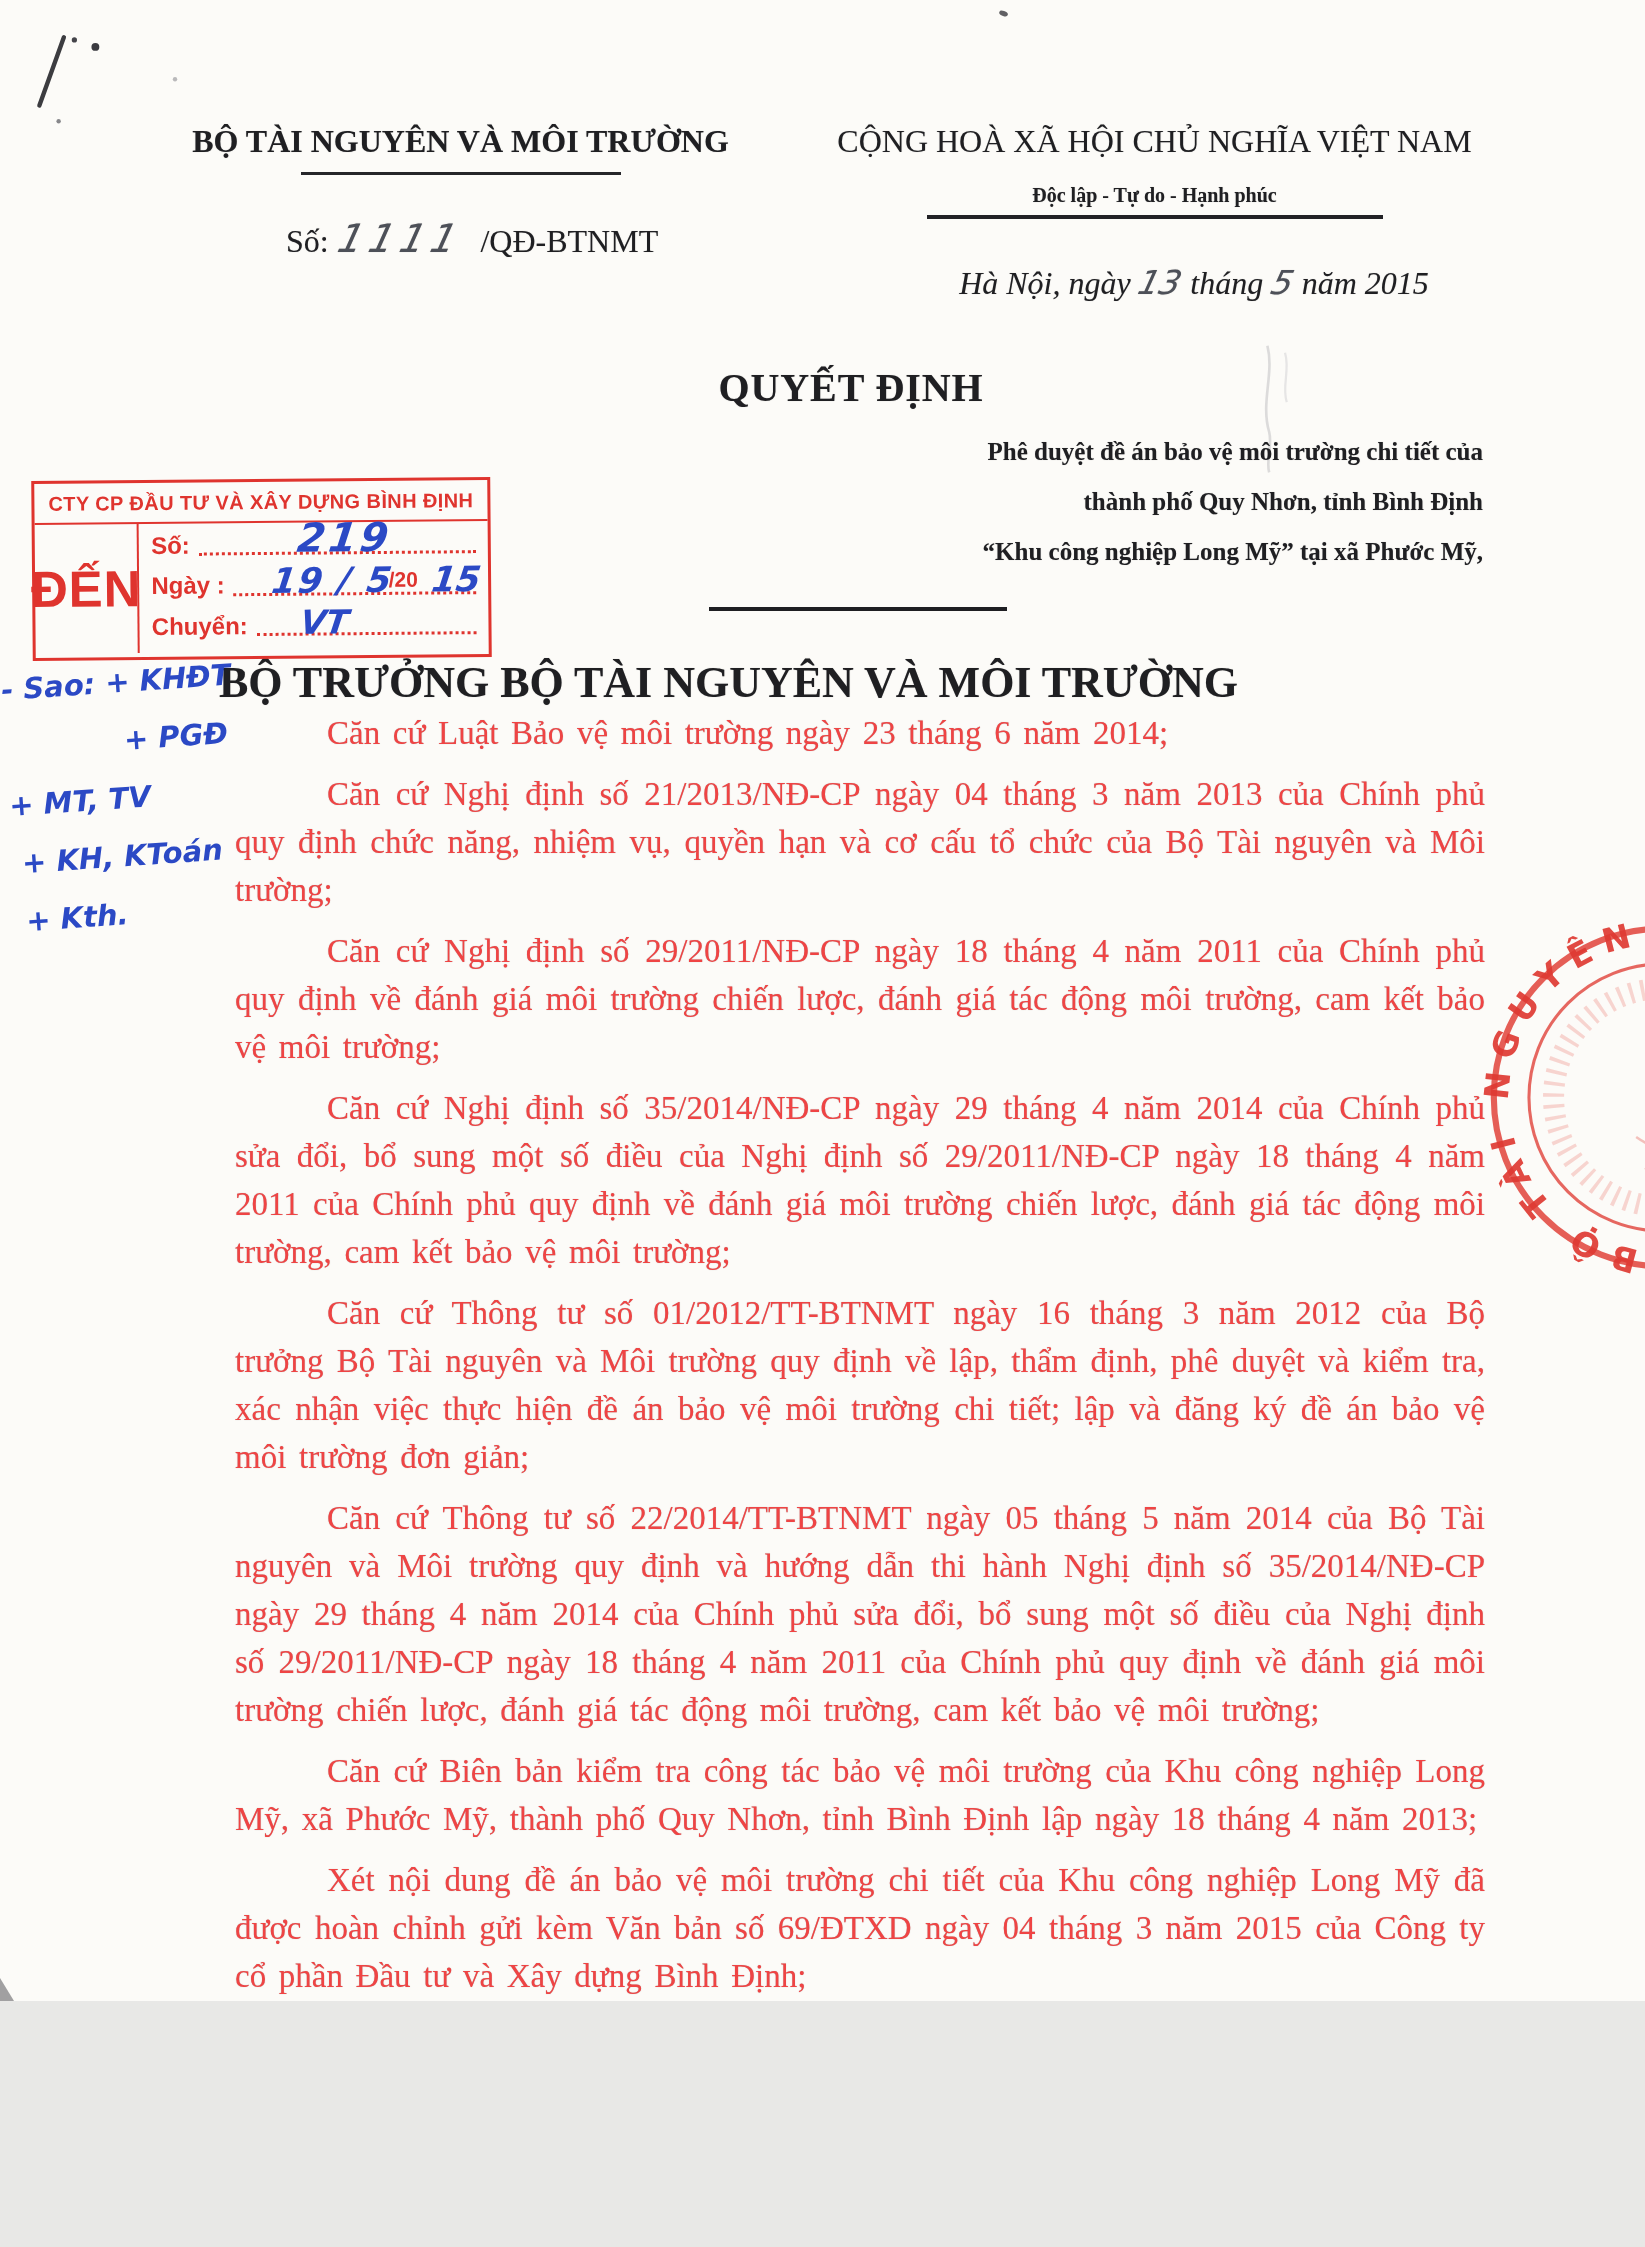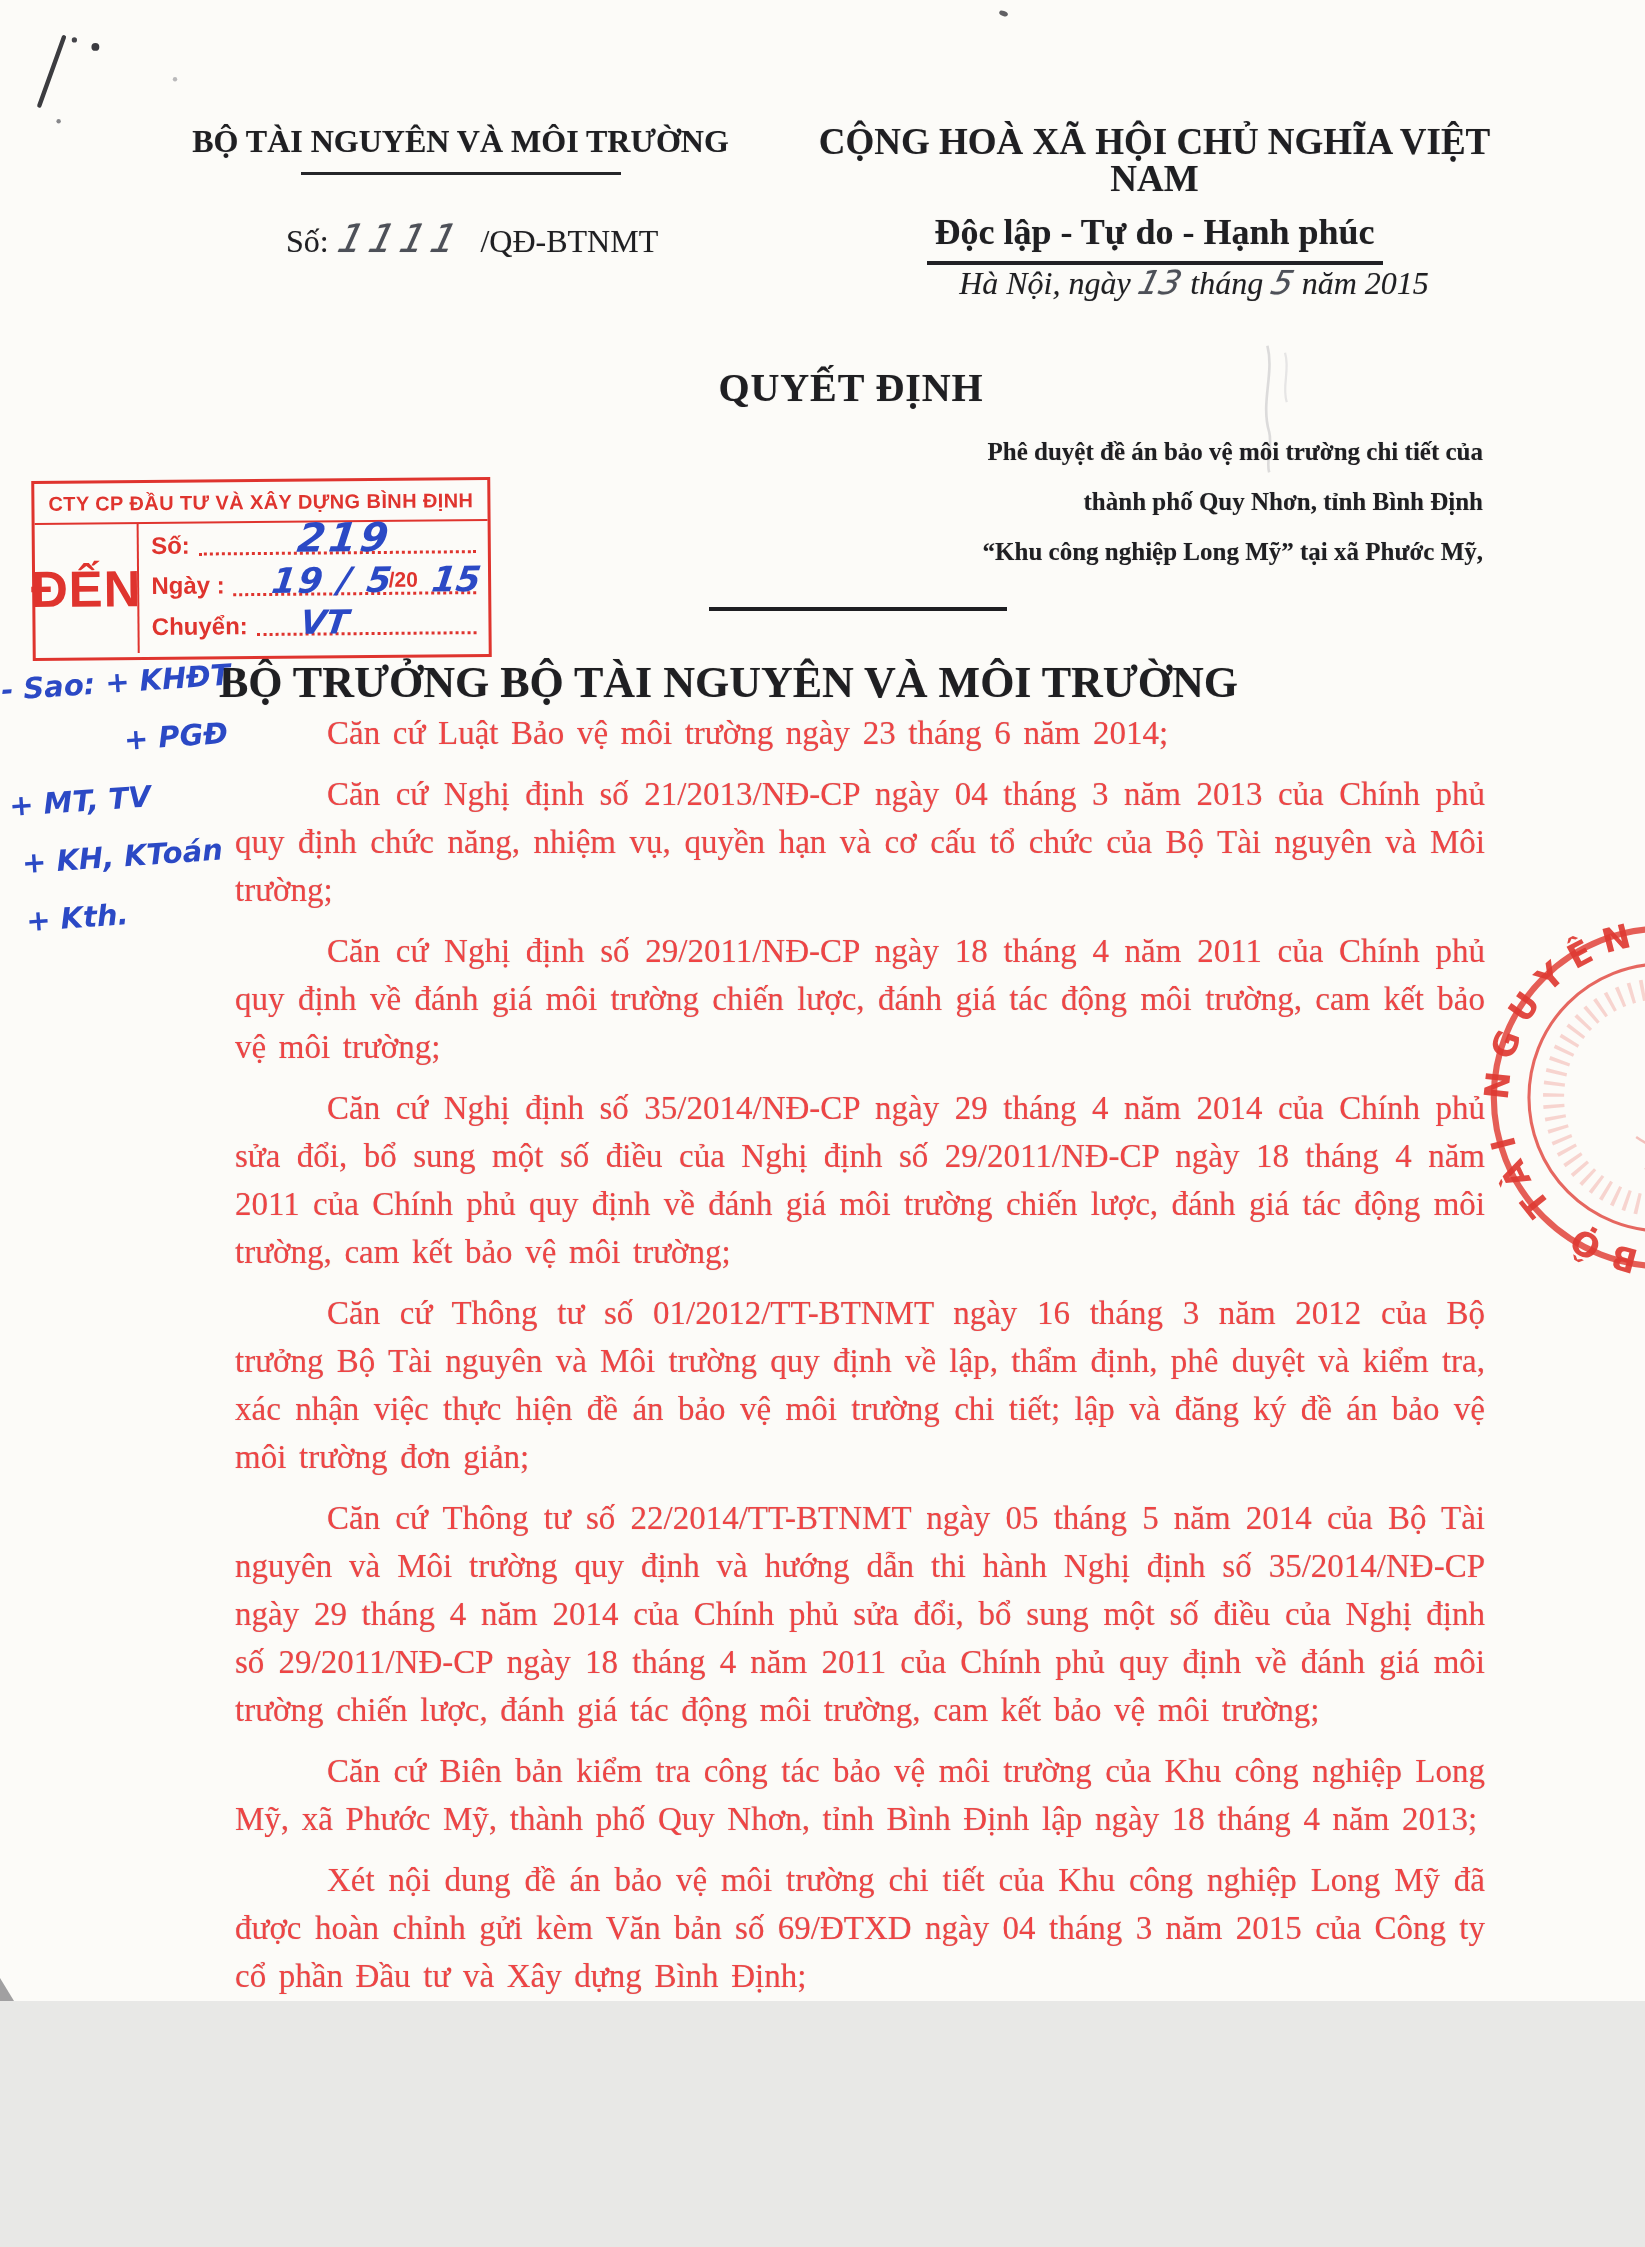--- a/index.html
+++ b/index.html
@@ -16,22 +16,22 @@
   .hdr-left .org{ font-weight:bold; font-size:32px; line-height:37px; }
   .hdr-left .rule{ width:320px; height:2.6px; background:#26262a; margin:12.3px auto 0; }
   .so-line{ position:absolute; left:286px; top:216px; font-size:32px; white-space:nowrap; }
   .hand-gray{
     font-family:"DejaVu Sans",sans-serif; color:#4d5058; font-style:italic;
     display:inline-block; transform:skewX(-14deg);
   }
   .so-line .hand-gray{ font-size:39px; letter-spacing:6.1px; margin:0 17.6px 0 10.5px; }
 
   .hdr-right{ position:absolute; left:790px; top:123px; width:729px; text-align:center; }
-  .hdr-right .country{ font-weight:bold; font-size:37px; line-height:37px; }
-  .hdr-right .motto{ font-weight:bold; font-size:36px; margin-top:14px; }
+  .hdr-right .country{ font-weight:normal; font-size:32px; line-height:37px; }
+  .hdr-right .motto{ font-weight:bold; font-size:20px; margin-top:24px; }
   .hdr-right .rule{ width:456px; height:3.5px; background:#222226; margin:8px auto 0; }
   .date-line{
     position:absolute; left:878px; top:263px; width:632px; text-align:center;
     font-style:italic; font-size:32px; white-space:nowrap;
   }
   .date-line .hand-gray{ font-size:33px; margin:0 8.8px; }
 
   
   .title-main{
     position:absolute; left:219px; top:364px; width:1264px; text-align:center;

